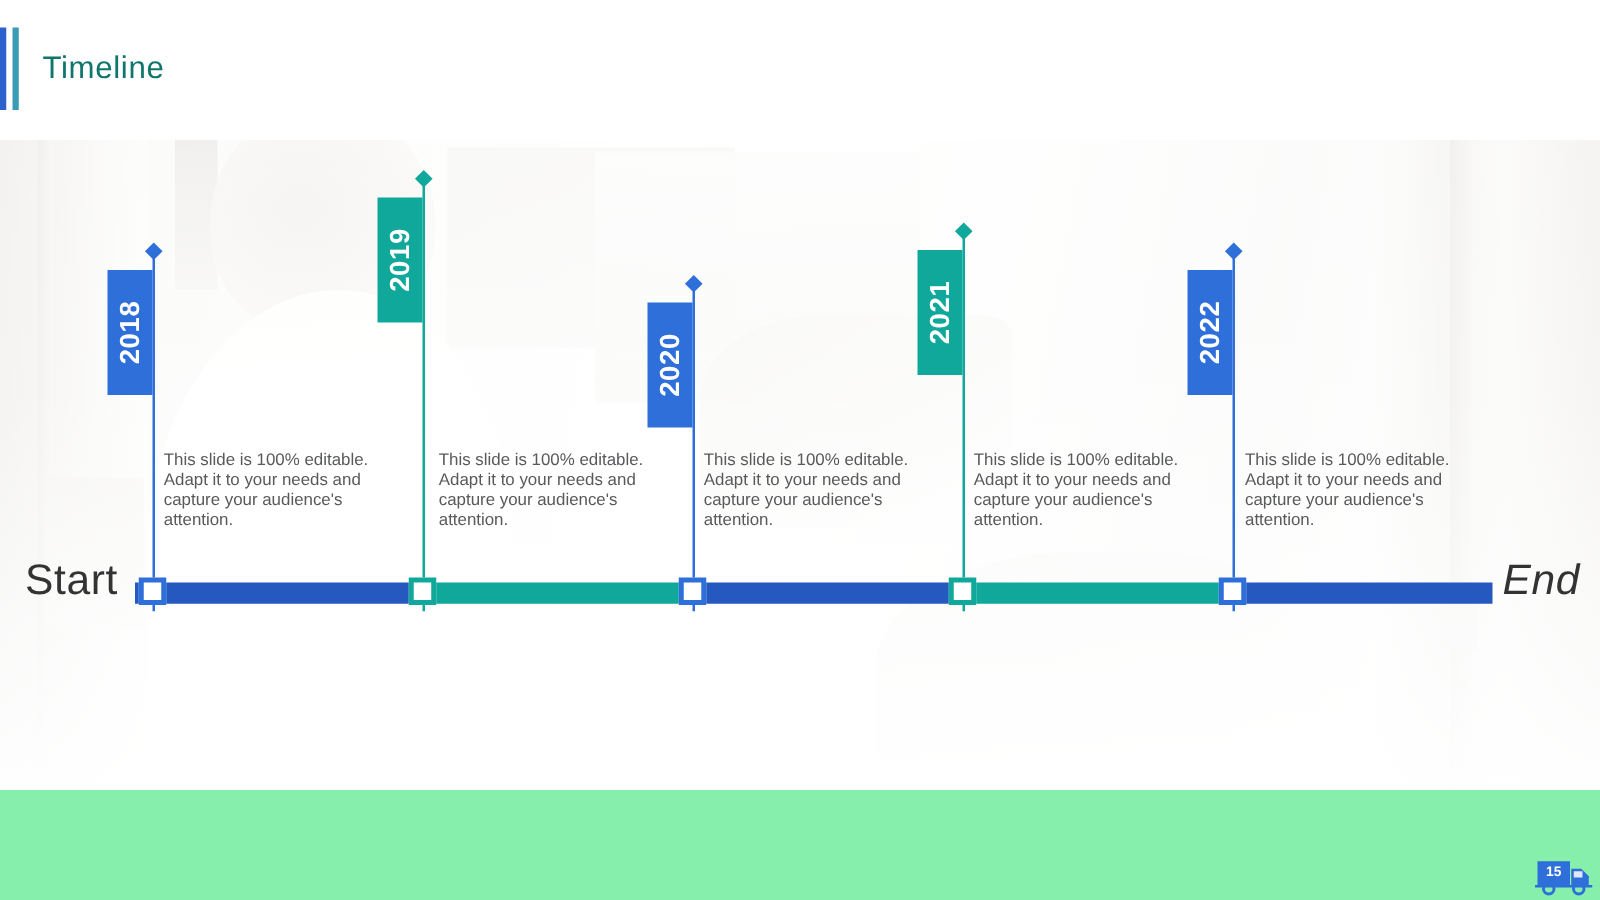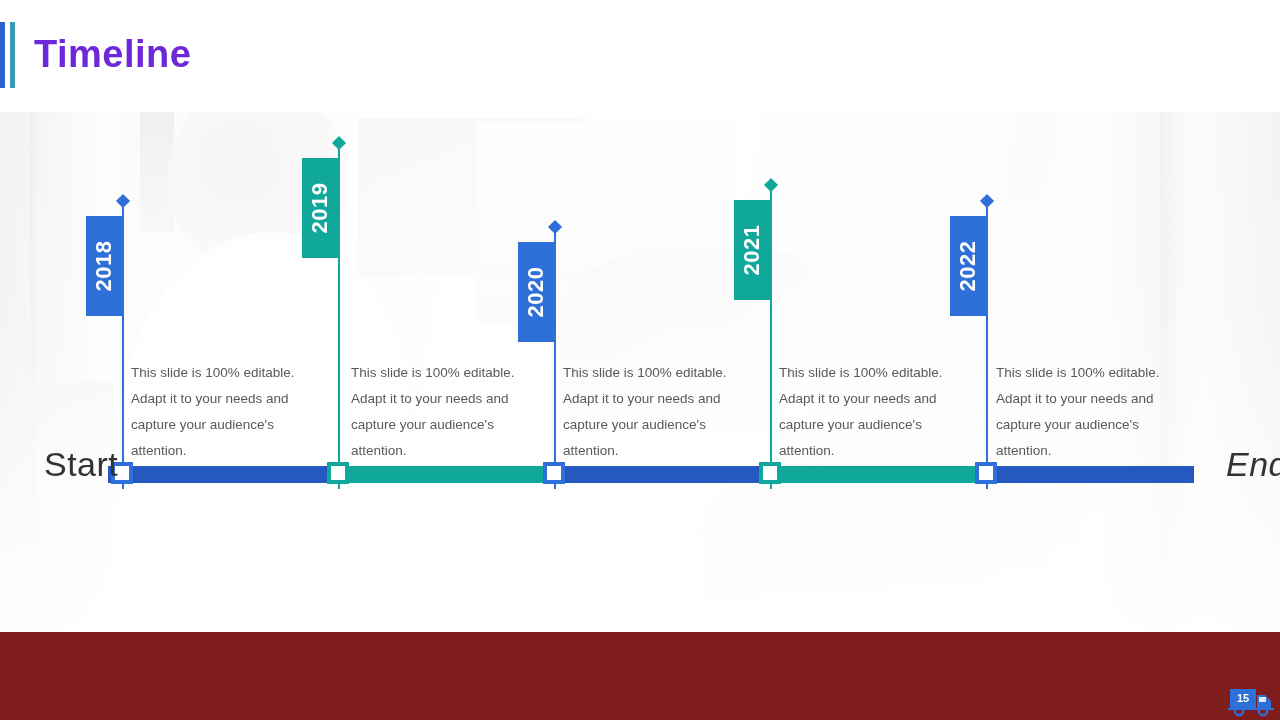--- a/index.html
+++ b/index.html
@@ -38,23 +38,23 @@
     width: 5px;
     height: 66px;
   }
   #accent-blue { left: 0px;  background: #2B62CE; }
   #accent-teal { left: 10px; background: #3A9CB4; }
 
   #page-title {
     position: absolute;
     left: 34px;
     top: 28px;
-    font-size: 38px;
-    font-weight: 700;
-    color: #6d28d9;
+    font-size: 25px;
+    font-weight: 400;
+    color: #0f766e;
     letter-spacing: 0.5px;
     line-height: 52px;
     font-family: "Liberation Sans", sans-serif;
   }
 
   
   #photo-band {
     position: absolute;
     left: 0;
     top: 112px;
@@ -201,45 +201,44 @@
     background: #ffffff;
     border-style: solid;
     border-width: 4px;
   }
 
   
   .desc {
     position: absolute;
     width: 164px;
     font-size: 13.5px;
-    line-height: 26px;
+    line-height: 16px;
     color: #58595b;
     font-family: "Liberation Sans", sans-serif;
   }
 
   
   .endcap {
     position: absolute;
     font-size: 34px;
     font-weight: 400;
     color: #333333;
     letter-spacing: 0.5px;
     font-family: "Liberation Sans", sans-serif;
-    margin-left: 24px;
   }
   #start-label { left: 20px;  top: 333px; }
   #end-label   { left: 1202px; top: 333px; font-style: italic; }
 
   
   #footer {
     position: absolute;
     left: 0; top: 632px;
     width: 1280px;
     height: 88px;
-    background: #7f1d1d;
+    background: #86efac;
   }
   #truck-badge {
     position: absolute;
     left: 1228px;
     top: 56px;
     width: 46px;
     height: 30px;
   }
   #truck-num {
     position: absolute;

